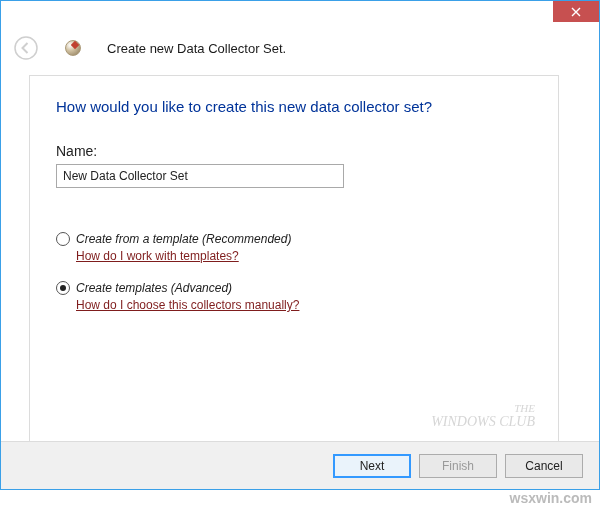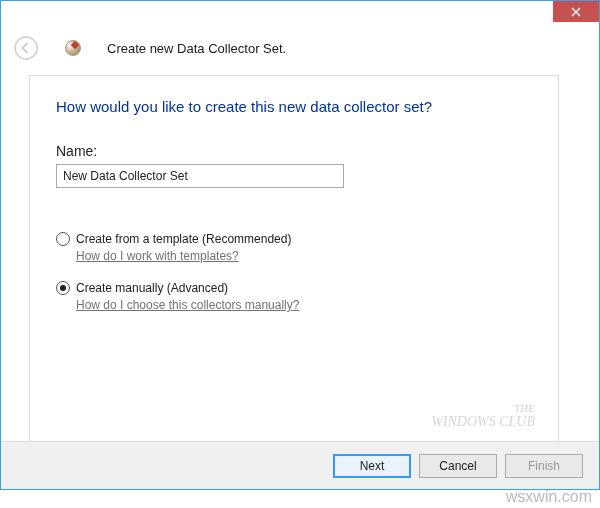--- a/index.html
+++ b/index.html
@@ -123,23 +123,24 @@
     }
     .radio.checked::after {
       content: "";
       width: 6px; height: 6px;
       background: #222;
       border-radius: 50%;
     }
     .radio-label {
       font-size: 12px;
       color: #222;
+      font-style: italic;
     }
     .help-link {
-      color: #737373;
+      color: #7f1d1d;
       font-size: 12px;
       text-decoration: underline;
       margin-left: 20px;
       display: inline-block;
       margin-bottom: 18px;
       cursor: pointer;
     }
     .watermark {
       position: absolute;
       right: 23px;
@@ -178,23 +179,24 @@
       background: #eaf3fb;
     }
     .btn.disabled {
       color: #9a9a9a;
       cursor: default;
     }
     .source {
       position: absolute;
       bottom: 2px;
       right: 8px;
-      font-size: 16px;
+      font-size: 14px;
       color: #bbb;
       font-family: Arial, sans-serif;
+      font-weight: bold;
     }
   </style>
 </head>
 <body>
 
 <div class="window">
 
   <div class="titlebar">
     <div class="close-btn" title="Close">
       <svg viewBox="0 0 10 10">
@@ -223,33 +225,33 @@
     <div class="options">
 
       <div class="radio-row">
         <div class="radio"></div>
         <span class="radio-label">Create from a template (Recommended)</span>
       </div>
       <a class="help-link">How do I work with templates?</a>
 
       <div class="radio-row">
         <div class="radio checked"></div>
-        <span class="radio-label">Create manually (Advanced)</span>
+        <span class="radio-label">Create templates (Advanced)</span>
       </div>
       <a class="help-link">How do I choose this collectors manually?</a>
 
     </div>
 
     <div class="watermark">
       <div class="l1">THE</div>
       <div>WINDOWS CLUB</div>
     </div>
   </div>
 
   <div class="footer">
     <button class="btn default">Next</button>
+    <button class="btn disabled">Finish</button>
     <button class="btn">Cancel</button>
-    <button class="btn disabled">Finish</button>
   </div>
 
 </div>
 
 <div class="source">wsxwin.com</div>
 
 </body></html>

